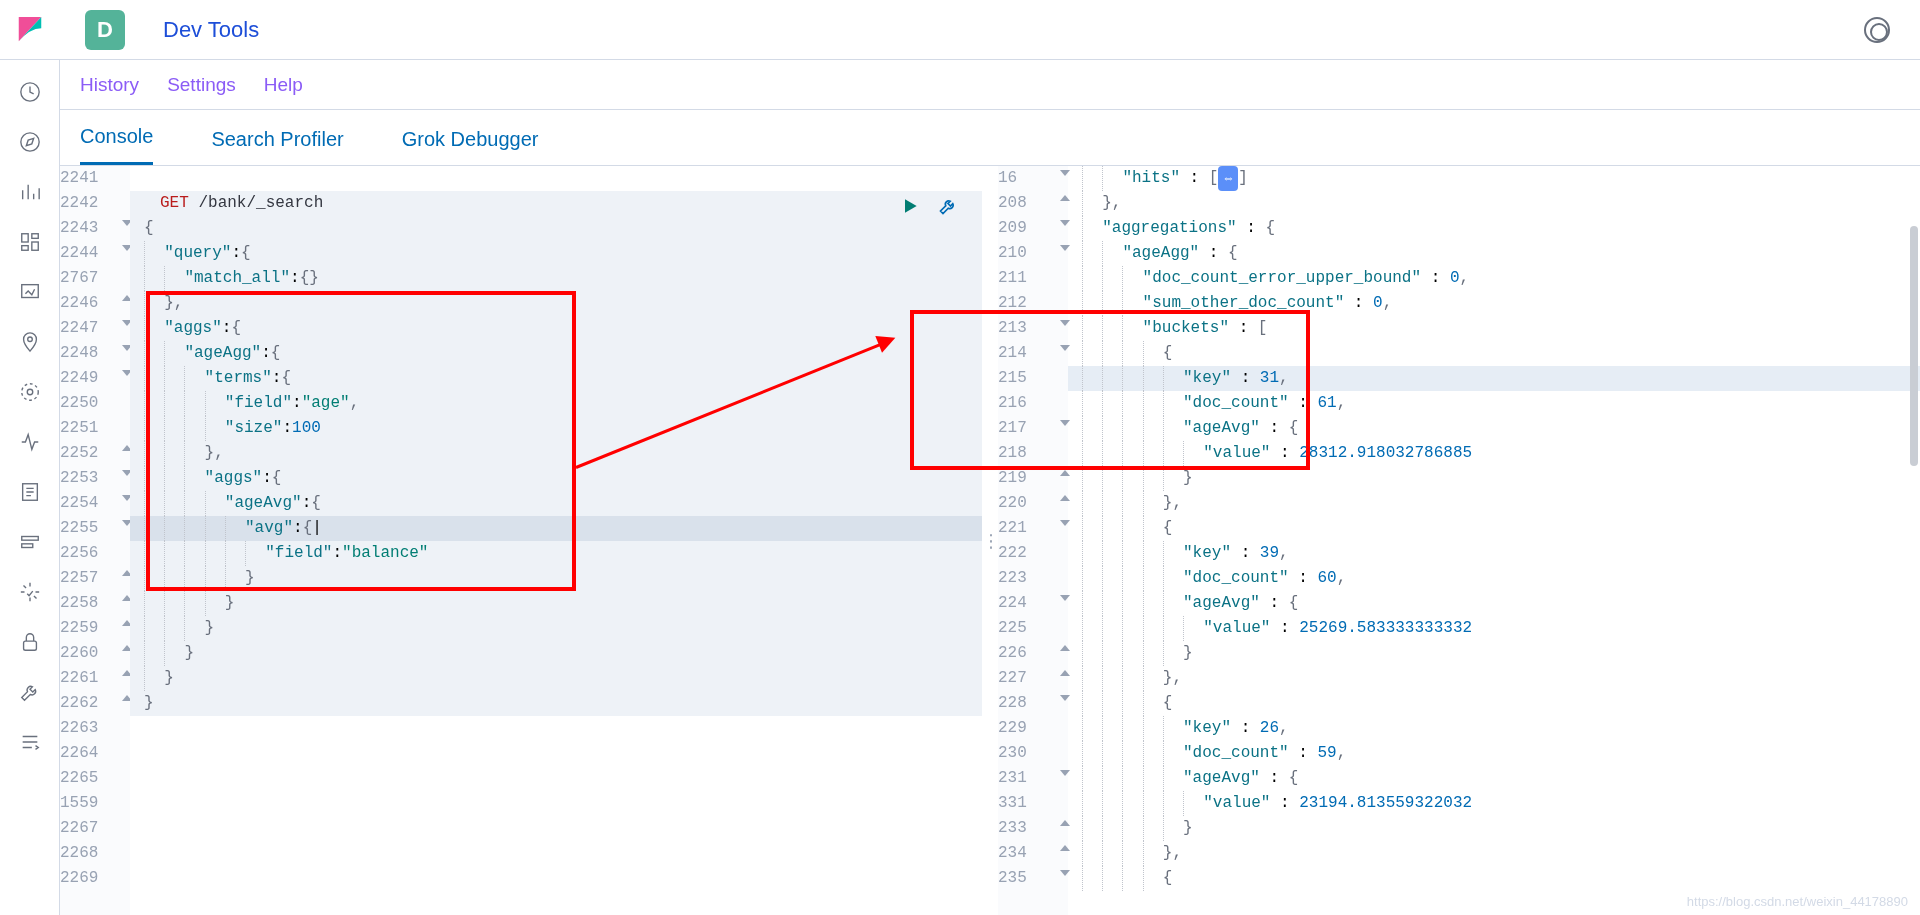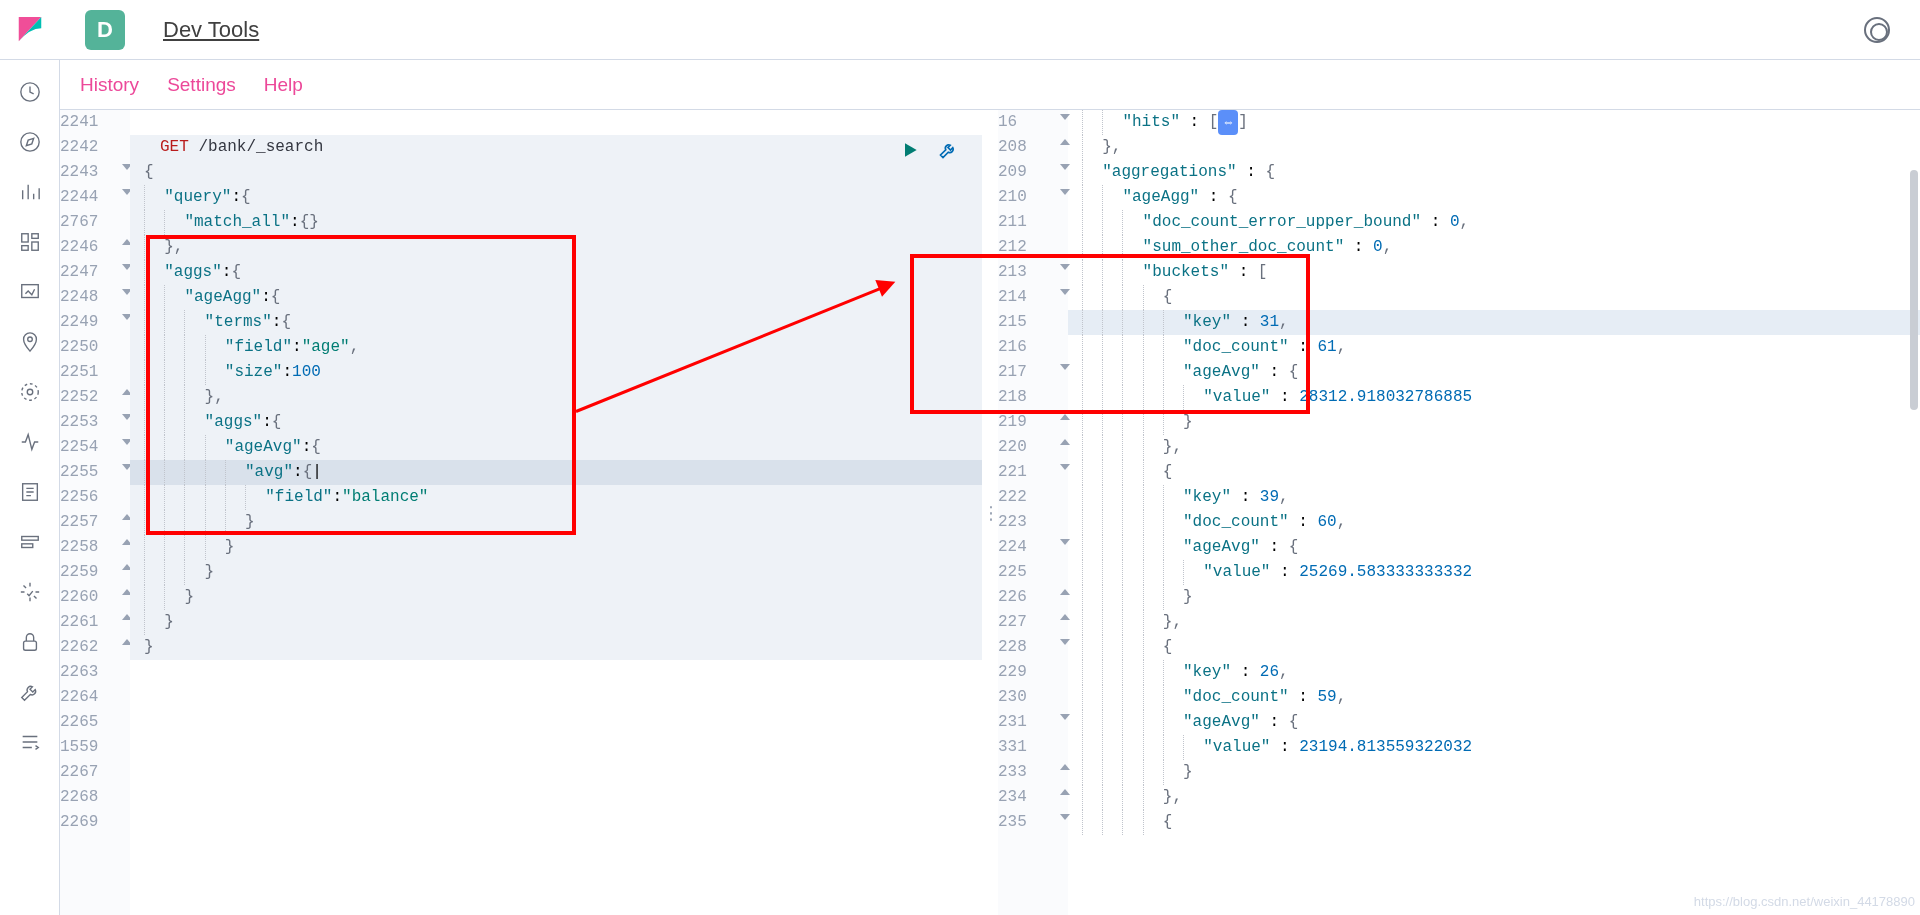--- a/index.html
+++ b/index.html
@@ -1,29 +1,29 @@
 <!DOCTYPE html>
 <html><head>
 <meta charset="utf-8">
 <style>
 * { margin: 0; padding: 0; box-sizing: border-box; }
 body { font-family: -apple-system, BlinkMacSystemFont, "Segoe UI", Helvetica, Arial, sans-serif; font-size: 15px; overflow: hidden; width: 1920px; height: 915px; position: relative; }
 .top-bar { height: 60px; border-bottom: 1px solid #d3dae6; display: flex; align-items: center; padding: 0 10px; }
 .kibana-logo { width: 30px; height: 30px; margin-left: 5px; margin-right: 40px; }
 .app-badge { width: 40px; height: 40px; background: #54b399; border-radius: 6px; color: #fff; display: flex; align-items: center; justify-content: center; font-weight: 600; font-size: 22px; margin-right: 38px; }
-.app-title { font-size: 22px; color: #404040; text-decoration: underline; }
+.app-title { font-size: 22px; color: #1d4ed8; }
 .top-bar-right { margin-left: auto; padding-right: 20px; }
 .circle-icon { width: 26px; height: 26px; border: 2px solid #69707d; border-radius: 50%; position: relative; }
 .circle-icon::after { content: ''; position: absolute; width: 14px; height: 14px; border: 2px solid #69707d; border-radius: 50%; left: 4px; top: 4px; }
 .main { display: flex; height: calc(100% - 60px); }
 .left-sidebar { width: 60px; border-right: 1px solid #d3dae6; display: flex; flex-direction: column; align-items: center; padding-top: 20px; gap: 26px; }
 .side-icon { width: 24px; height: 24px; display: flex; align-items: center; justify-content: center; color: #69707d; cursor: pointer; }
 .content { flex: 1; display: flex; flex-direction: column; }
 .sub-nav { height: 50px; border-bottom: 1px solid #d3dae6; display: flex; align-items: center; padding: 0 20px; gap: 28px; }
-.sub-nav a { color: #ec4899; text-decoration: none; font-size: 19px; cursor: pointer; }
+.sub-nav a { color: #8b5cf6; text-decoration: none; font-size: 19px; cursor: pointer; }
 .tab-nav { height: 56px; display: flex; align-items: flex-end; padding: 0 20px; gap: 58px; border-bottom: 1px solid #d3dae6; }
 .tab { color: #006bb4; font-size: 20px; padding-bottom: 14px; cursor: pointer; }
 .tab.active { border-bottom: 3px solid #006bb4; font-weight: 500; }
 .editor-area { flex: 1; display: flex; position: relative; }
 .pane { flex: 1; display: flex; overflow: hidden; font-family: "SFMono-Regular", Consolas, "Liberation Mono", Menlo, monospace; font-size: 16px; line-height: 25px; position: relative; }
 .gutter { width: 70px; background: #fafbfd; text-align: left; color: #98a2b3; padding-right: 8px; user-select: none; }
 .gutter .ln { height: 25px; position: relative; }
 .fold-marker { position: absolute; right: -10px; top: 4px; width: 0; height: 0; }
 .fold-down { border-left: 5px solid transparent; border-right: 5px solid transparent; border-top: 6px solid #98a2b3; }
 .fold-up { border-left: 5px solid transparent; border-right: 5px solid transparent; border-bottom: 6px solid #98a2b3; }
@@ -43,21 +43,21 @@
 .divider-dots { color: #98a2b3; font-size: 18px; letter-spacing: -2px; }
 .action-icons { position: absolute; right: 24px; top: 30px; display: flex; gap: 18px; }
 .play-btn { color: #017d73; cursor: pointer; }
 .wrench-btn { color: #006bb4; cursor: pointer; }
 .pill { background: #5b8ff9; border-radius: 4px; padding: 0 6px; color: #fff; font-size: 13px; display: inline-block; }
 .scroll-right { position: absolute; right: 2px; top: 60px; width: 8px; height: 240px; background: #c9cdd4; border-radius: 4px; }
 .red-box1 { position: absolute; border: 4px solid #ff0000; pointer-events: none; }
 .red-box2 { position: absolute; border: 4px solid #ff0000; pointer-events: none; }
 .red-arrow-line { position: absolute; height: 3px; background: #ff0000; transform-origin: left center; pointer-events: none; }
 .red-arrow-head { position: absolute; width: 0; height: 0; border-top: 9px solid transparent; border-bottom: 9px solid transparent; border-left: 18px solid #ff0000; pointer-events: none; }
-.watermark { position: absolute; right: 5px; bottom: 6px; color: #d3dae6; font-size: 13px; }
+.watermark { position: absolute; right: 12px; bottom: 6px; color: #d3dae6; font-size: 13px; }
 </style>
 </head>
 <body>
 
 <div class="top-bar">
   <svg class="kibana-logo" viewBox="0 0 32 32">
     <path d="M4 2 L28 2 L4 28 Z" fill="#f04e98"></path>
     <path d="M4 28 L28 2 L28 14 Q16 14 4 28 Z" fill="#00bfb3"></path>
   </svg>
   <div class="app-badge">D</div>
@@ -151,20 +151,25 @@
           <path d="M4 6h16M4 12h16M4 18h10M18 16l3 2-3 2"></path>
         </svg>
       </div>
   </div>
 
   <div class="content">
     <div class="sub-nav">
       <a>History</a>
       <a>Settings</a>
       <a>Help</a>
+    </div>
+    <div class="tab-nav">
+      <div class="tab active">Console</div>
+      <div class="tab">Search Profiler</div>
+      <div class="tab">Grok Debugger</div>
     </div>
 
     <div class="editor-area">
 
       <div class="pane" id="request-pane">
         <div class="gutter" id="req-gutter">
             <div class="ln">2241</div>
             <div class="ln">2242</div>
             <div class="ln">2243<div class="fold-marker fold-down"></div></div>
             <div class="ln">2244<div class="fold-marker fold-down"></div></div>

